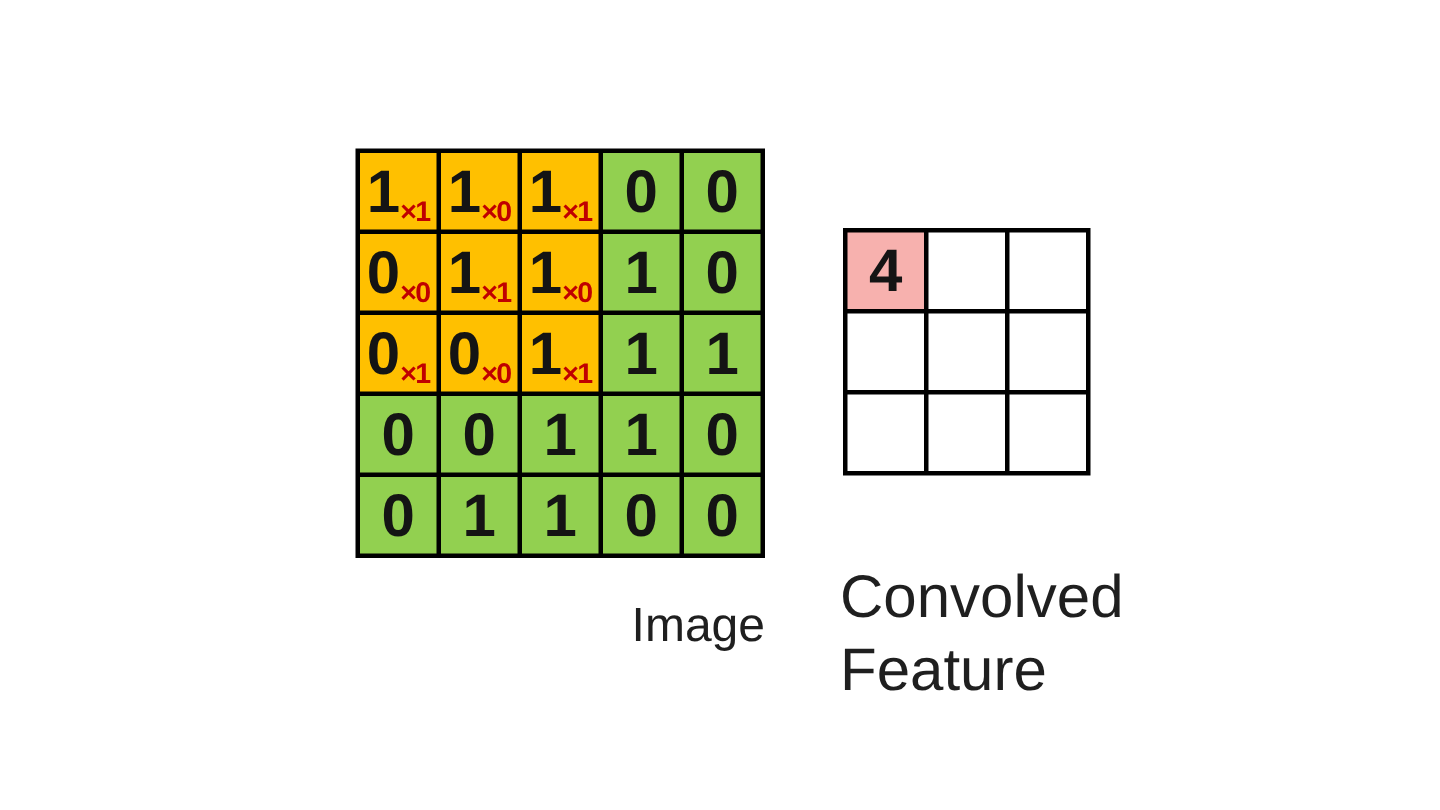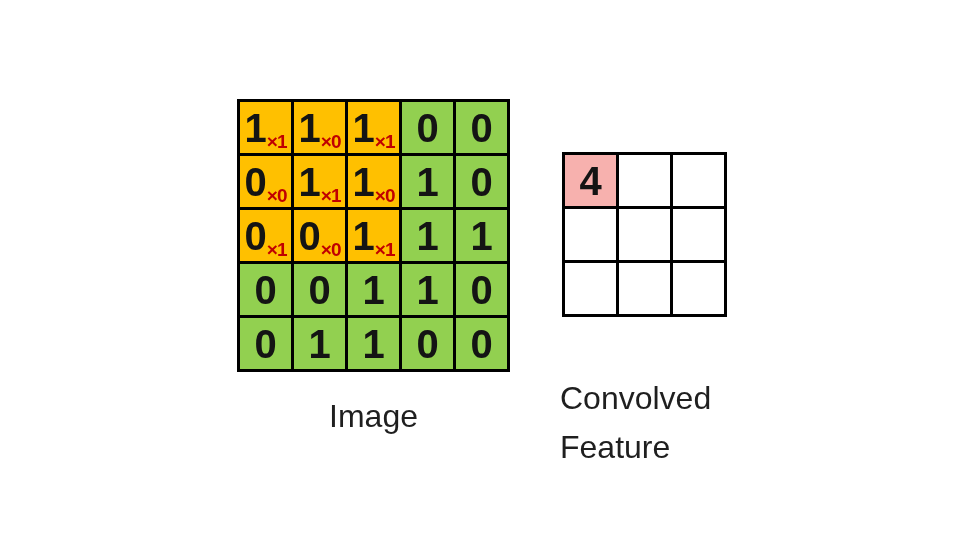--- a/index.html
+++ b/index.html
@@ -53,30 +53,30 @@
     font-weight: bold;
     color: var(--mult, #C00000);
     transform: translateY(14px);
     letter-spacing: -1px;
   }
   .image-label {
     position: absolute;
     left: 237px;
     top: 398px;
     width: 273px;
-    text-align: center;
+    text-align: right;
     font-size: 32px;
     color: var(--label, #1f1f1f);
   }
   .conv-label {
     position: absolute;
     left: 560px;
     top: 374px;
     width: 195px;
-    font-size: 32px;
+    font-size: 40px;
     line-height: 49px;
     color: var(--label, #1f1f1f);
   }
 </style>
 </head>
 <body>
 
 <div class="canvas">
 
   <div id="image-grid" class="grid5">

